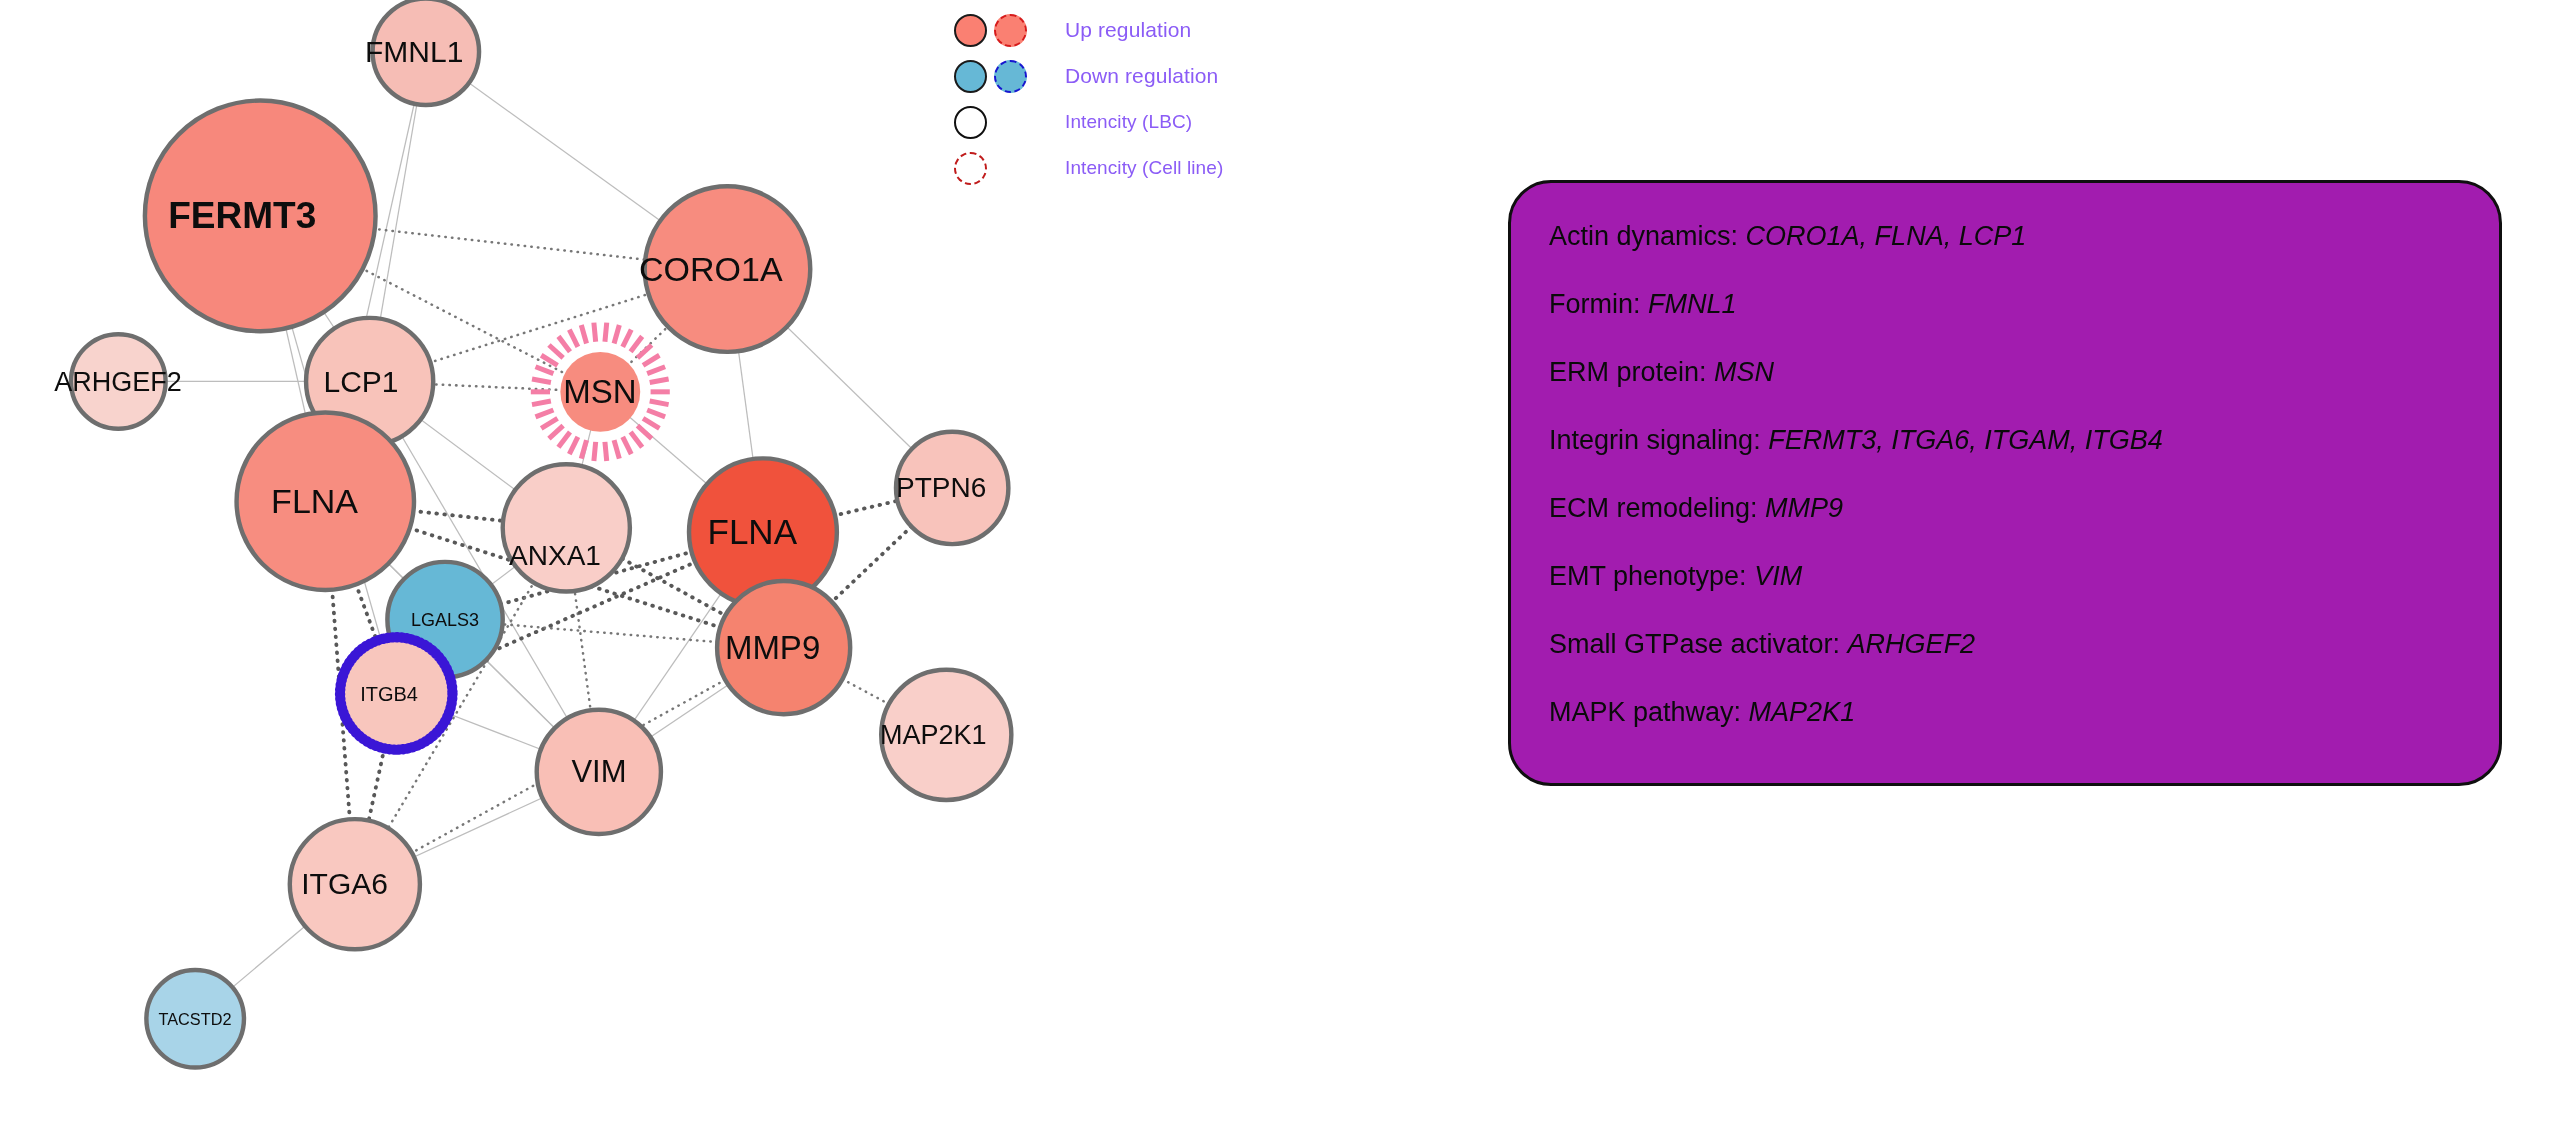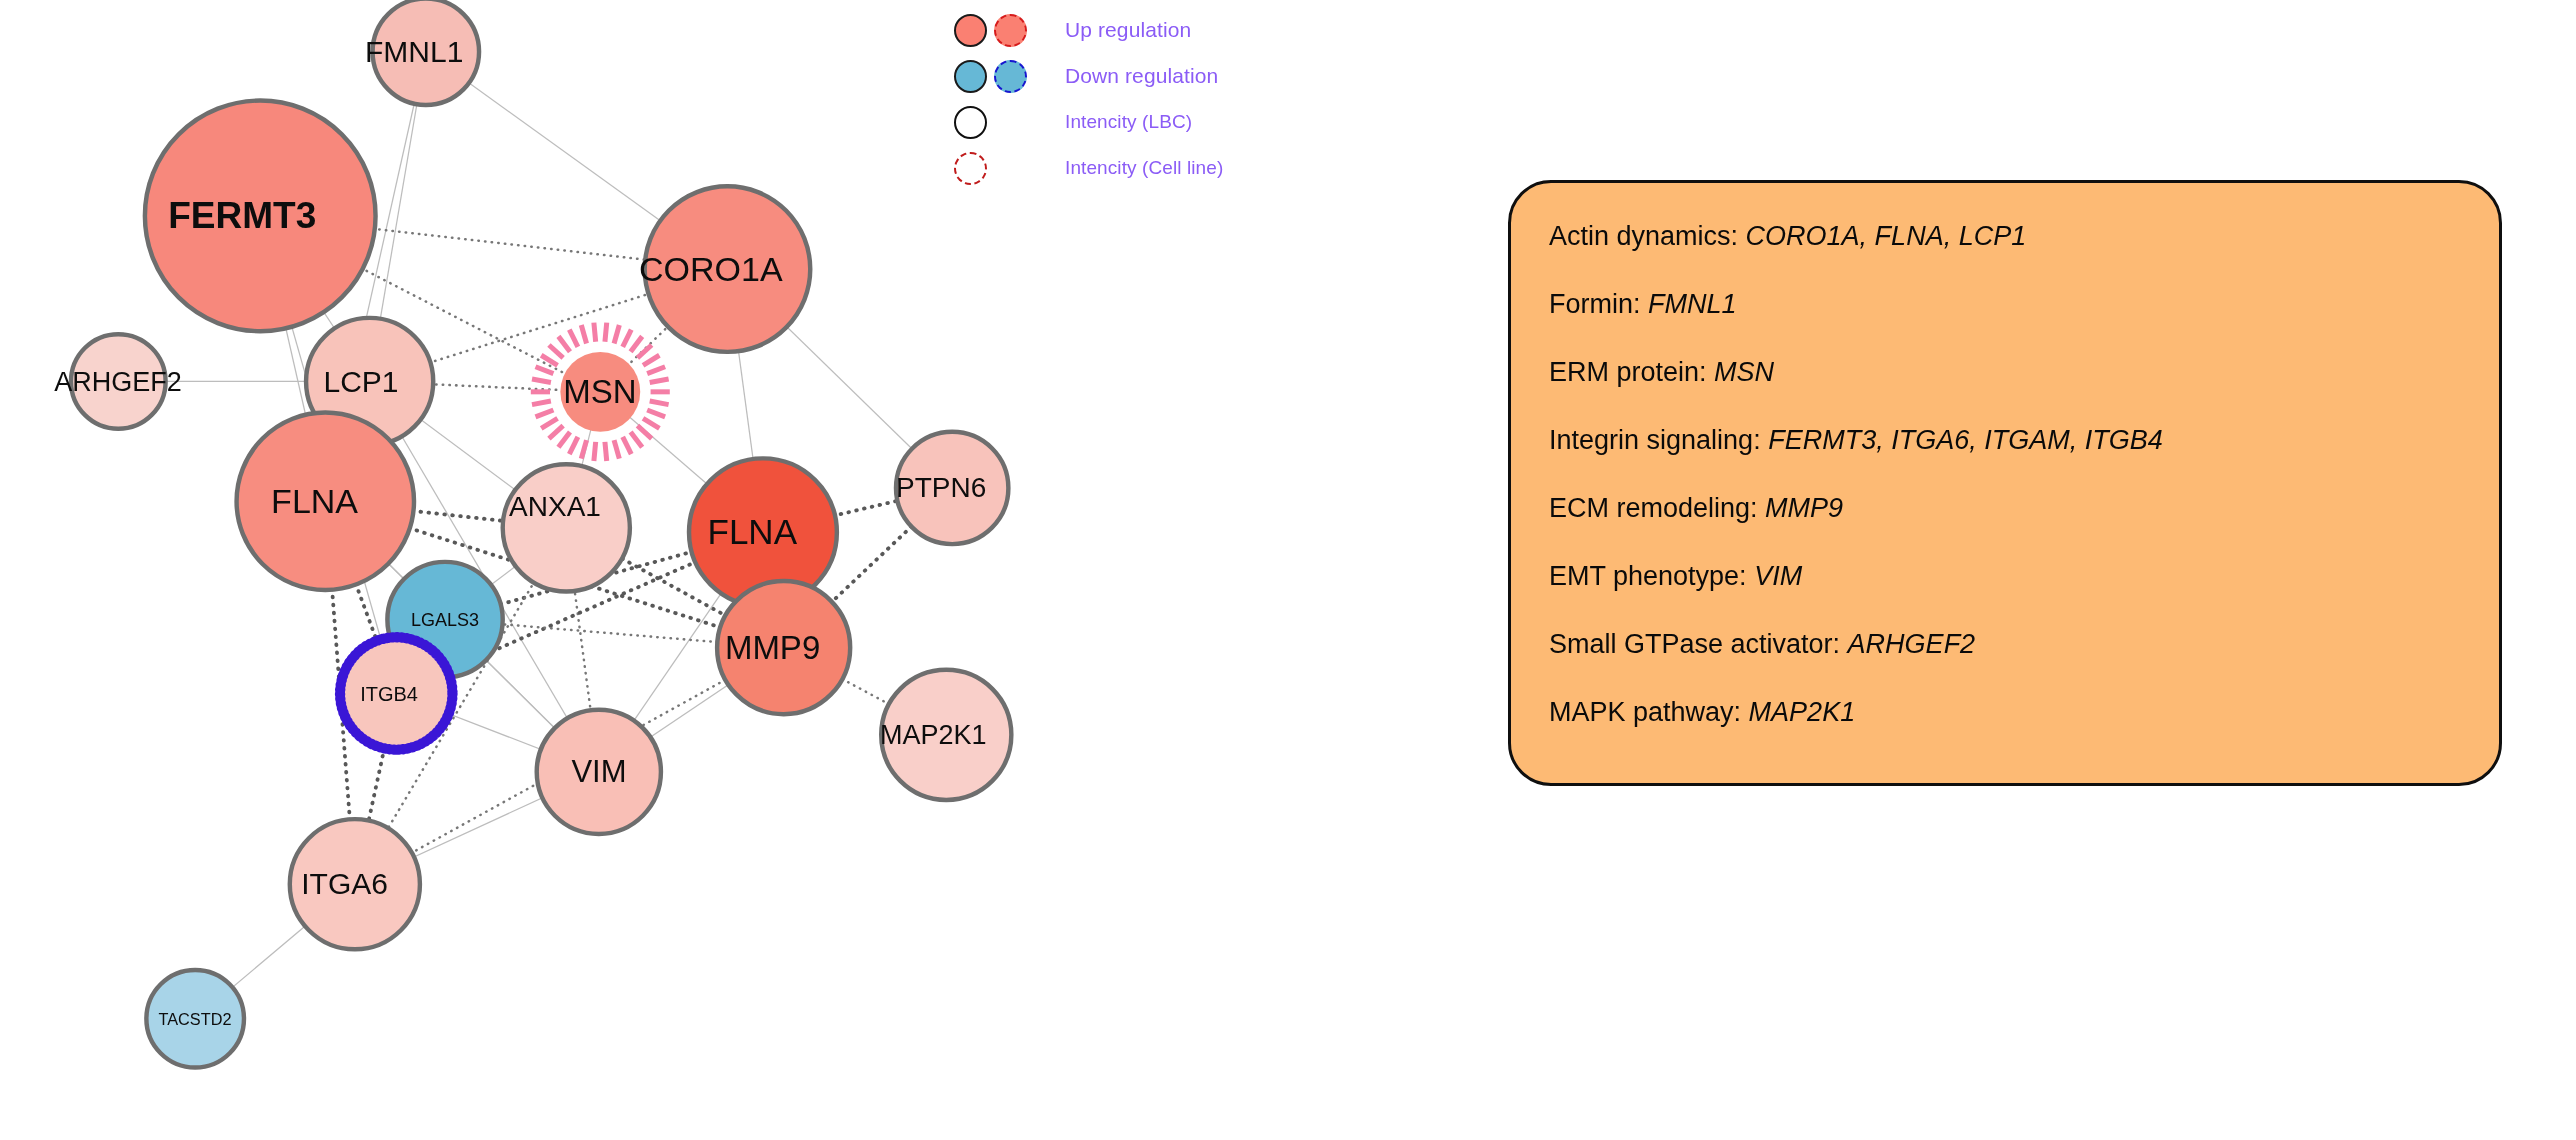--- a/index.html
+++ b/index.html
@@ -76,21 +76,21 @@
   #annotation-box {
     position: absolute;
     left: 1508px;
     top: 180px;
     width: 994px;
     height: 606px;
     border: 3px solid #0f0f0f;
     border-radius: 43px;
     box-sizing: border-box;
     padding: 38px 0 0 38px;
-    background: #fdba74;
+    background: #a21caf;
   }
   .anno-line {
     font-size: 27px;
     color: #0a0a0a;
     margin-bottom: 37px;
     white-space: nowrap;
     font-family: "Liberation Sans", sans-serif;
   }
   .anno-line .genes {
     font-style: italic;
@@ -237,21 +237,21 @@
       </g>
   </svg>
   <div id="labels-layer">
       <div class="node-label" style="font-size: 30px; left: 426px; top: 52px; transform: translate(-62%, -50%);">FMNL1</div>
       <div class="node-label" style="font-size: 37px; left: 260px; top: 216px; transform: translate(-62%, -50%); font-weight: bold;">FERMT3</div>
       <div class="node-label" style="font-size: 34px; left: 728px; top: 269px; transform: translate(-62%, -50%);">CORO1A</div>
       <div class="node-label" style="font-size: 27px; left: 118px; top: 382px;">ARHGEF2</div>
       <div class="node-label" style="font-size: 30px; left: 370px; top: 382px; transform: translate(-62%, -50%);">LCP1</div>
       <div class="node-label" style="font-size: 33px; left: 600px; top: 392px;">MSN</div>
       <div class="node-label" style="font-size: 34px; left: 325px; top: 501px; transform: translate(-62%, -50%);">FLNA</div>
-      <div class="node-label" style="font-size: 28px; left: 566px; top: 507px; transform: translate(-62%, -50%);">ANXA1</div>
+      <div class="node-label" style="font-size: 28px; left: 566px; top: 556px; transform: translate(-62%, -50%);">ANXA1</div>
       <div class="node-label" style="font-size: 35px; left: 763px; top: 532px; transform: translate(-62%, -50%);">FLNA</div>
       <div class="node-label" style="font-size: 28px; left: 952px; top: 488px; transform: translate(-62%, -50%); text-align: center;">PTPN6</div>
       <div class="node-label" style="font-size: 18px; left: 445px; top: 620px;">LGALS3</div>
       <div class="node-label" style="font-size: 33px; left: 784px; top: 648px; transform: translate(-62%, -50%);">MMP9</div>
       <div class="node-label" style="font-size: 20px; left: 396px; top: 694px; transform: translate(-62%, -50%);">ITGB4</div>
       <div class="node-label" style="font-size: 27px; left: 946px; top: 735px; transform: translate(-62%, -50%);">MAP2K1</div>
       <div class="node-label" style="font-size: 31px; left: 599px; top: 772px;">VIM</div>
       <div class="node-label" style="font-size: 30px; left: 355px; top: 884px; transform: translate(-62%, -50%);">ITGA6</div>
       <div class="node-label" style="font-size: 16.3px; left: 195px; top: 1019px;">TACSTD2</div>
     </div>

